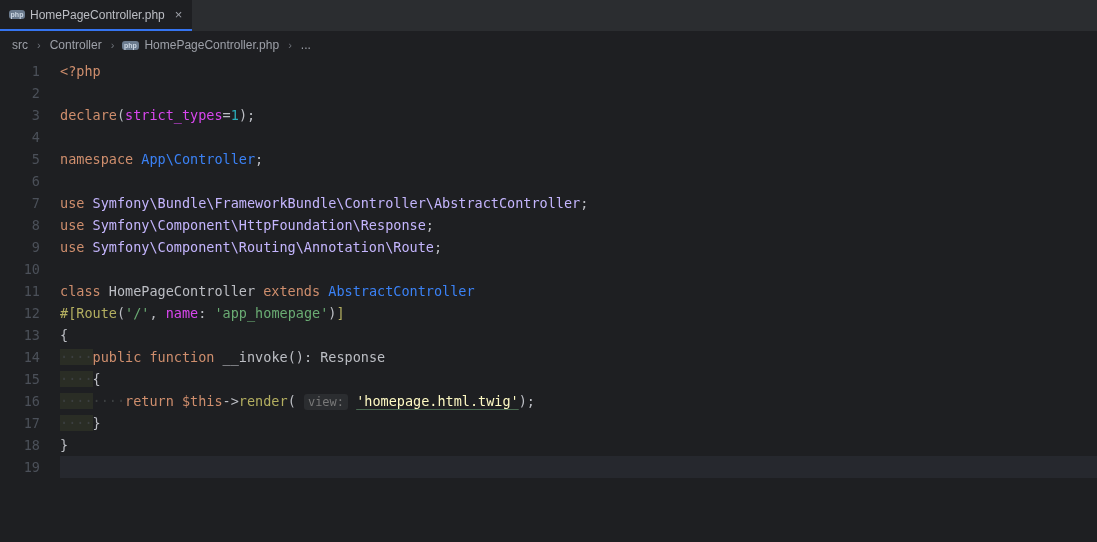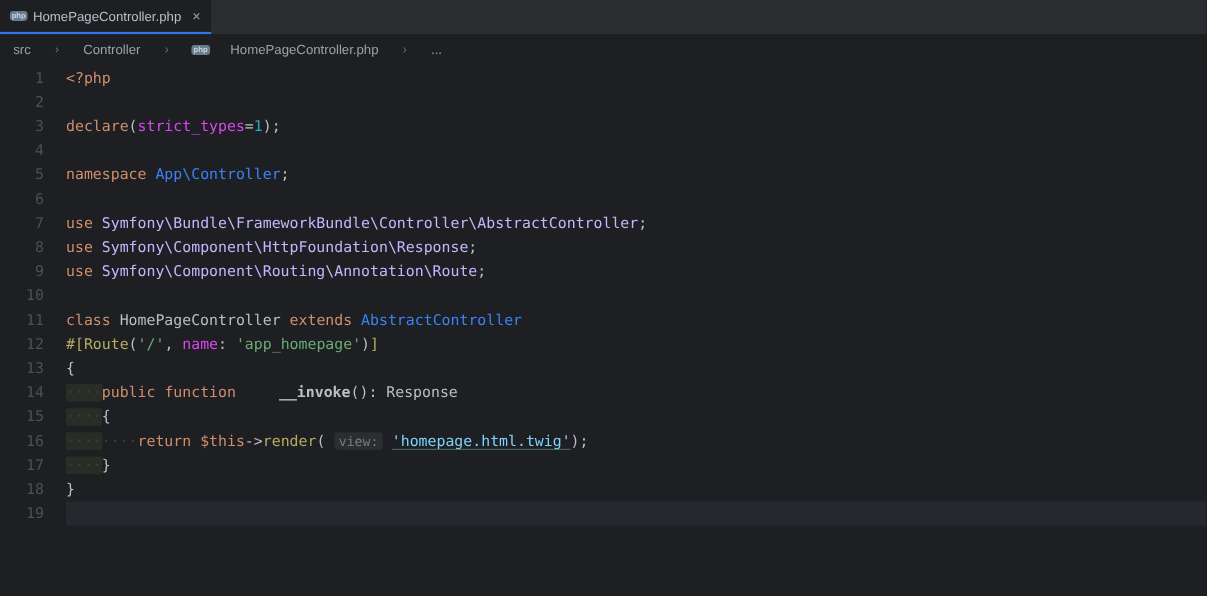--- a/index.html
+++ b/index.html
@@ -47,21 +47,21 @@
       cursor: pointer;
     }
     .breadcrumb {
       height: 26px;
       display: flex;
       align-items: center;
       padding-left: 12px;
       font-family: -apple-system, 'Segoe UI', sans-serif;
       font-size: 12px;
       color: #9da0a8;
-      gap: 20px;
+      gap: 7px;
       background: #1e1f22;
     }
     .chev {
       color: #6f737a;
       font-size: 11px;
       margin: 0 2px;
     }
     .editor-wrap {
       display: flex;
       height: calc(100% - 58px);
@@ -105,22 +105,22 @@
     .attr { color: #b3ae60; }
     .route { color: #d946ef; }
     .extends-cls { color: #3b82f6; }
     .param-hint {
       color: #787878;
       font-size: 12px;
       background: #2b2d30;
       padding: 1px 4px;
       border-radius: 3px;
     }
-    .method-bold { font-weight: bold; margin-left: 31px; }
-    .link-str { color: #7dd3fc; text-decoration: underline; text-underline-offset: 3px; text-decoration-color: #4a6a52; }
+    .method-bold { font-weight: normal; }
+    .link-str { color: #fef9c3; text-decoration: underline; text-underline-offset: 3px; text-decoration-color: #4a6a52; }
     .indent-bg {
       background-color: #2a2d25;
     }
     .scrollbar-v {
       position: absolute;
       right: 0;
       top: 58px;
       width: 12px;
       height: calc(100% - 58px);
       background: transparent;

